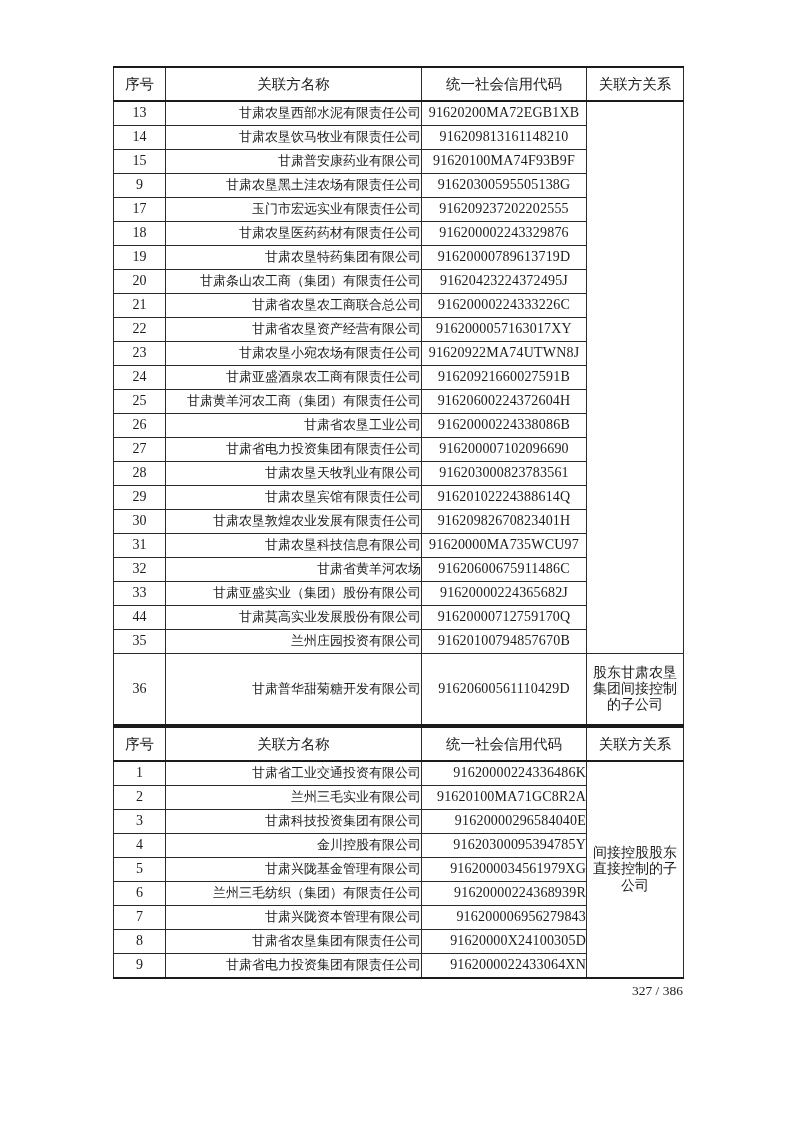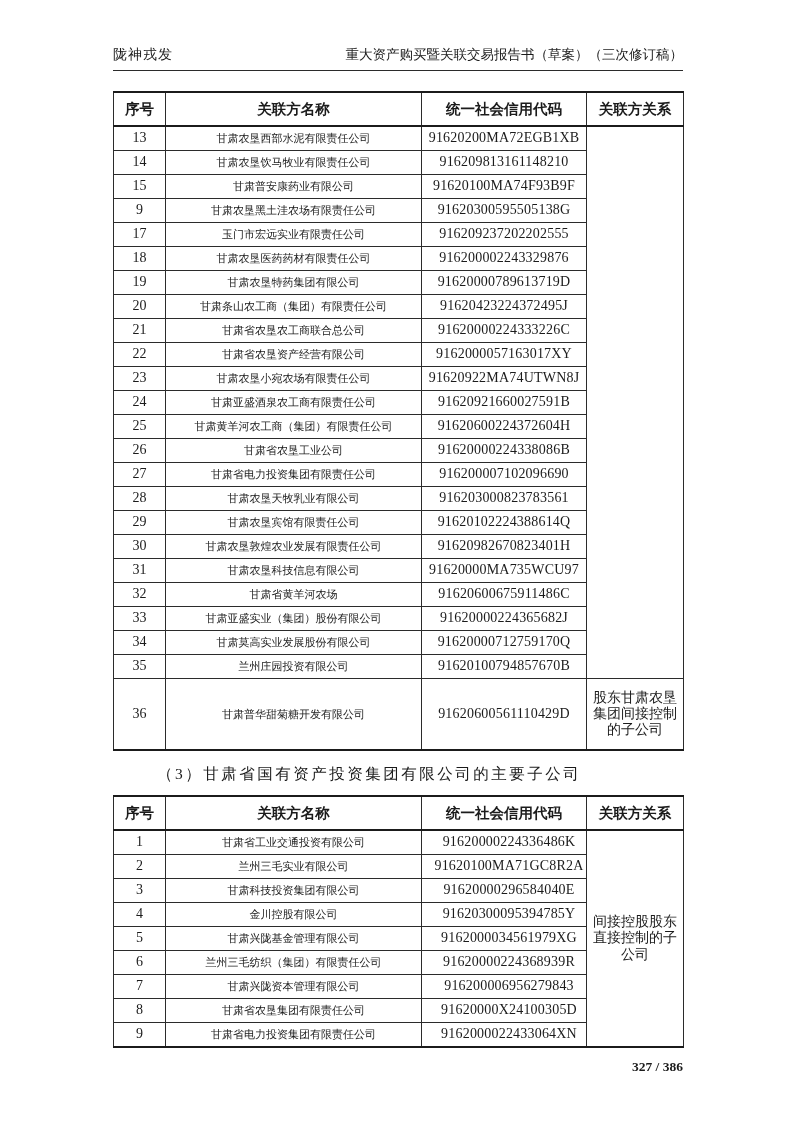--- a/index.html
+++ b/index.html
@@ -27,53 +27,49 @@
     border-bottom:2.5px solid #1b1b1b;
     margin-top:20px;
   }
   table.doc-table th, table.doc-table td{
     border:1px solid #2b2b2b;
     vertical-align:middle;
     line-height:1.15;
     padding:0;
   }
   table.doc-table th{
-    height:32px;font-size:14.5px;font-weight:bold;text-align:center;
+    height:32px;font-size:14.5px;font-weight:normal;text-align:center;
     border-bottom:2px solid #1b1b1b;
   }
   table.doc-table td{height:23px;}
   td.c-no{text-align:center;font-size:14px;margin-top:46px;}
   td.c-name{
-    text-align:center;font-size:11px;padding-left:7px;
+    text-align:right;font-size:13px;padding-left:7px;
     white-space:nowrap;overflow:hidden;
   }
   td.c-code{text-align:center;font-size:14px;letter-spacing:0.2px;}
-  td.c-code.left{text-align:center;padding-left:10px;}
+  td.c-code.left{text-align:right;padding-left:10px;}
   td.c-rel{
     text-align:center;font-size:14px;padding:2px 10px;line-height:17px;
   }
   tr.tall td{height:70px;}
   .section-heading{
     font-size:15.5px;letter-spacing:2.5px;
     margin:13px 0 10px 44px;
   }
   .footer-page{
-    text-align:right;font-weight:bold;font-size:13.5px;
-    margin-top:11px;
+    text-align:right;font-weight:normal;font-size:13.5px;
+    margin-top:4px;
   }
 </style>
 </head>
 <body>
 
 <div class="page">
 
-  <div class="header-band">
-    <span class="header-left">陇神戎发</span>
-    <span class="header-right">重大资产购买暨关联交易报告书（草案）（三次修订稿）</span>
-  </div>
 
   <table class="doc-table" id="t1">
     <colgroup>
       <col style="width:52px">
         <col style="width:256px">
         <col style="width:165px">
         <col style="width:97px">
     </colgroup>
     <thead>
       <tr>
@@ -184,39 +180,38 @@
           <td class="c-no">32</td>
           <td class="c-name">甘肃省黄羊河农场</td>
           <td class="c-code">91620600675911486C</td>
         </tr>
         <tr>
           <td class="c-no">33</td>
           <td class="c-name">甘肃亚盛实业（集团）股份有限公司</td>
           <td class="c-code">91620000224365682J</td>
         </tr>
         <tr>
-          <td class="c-no">34</td>
+          <td class="c-no">44</td>
           <td class="c-name">甘肃莫高实业发展股份有限公司</td>
           <td class="c-code">91620000712759170Q</td>
         </tr>
         <tr>
           <td class="c-no">35</td>
           <td class="c-name">兰州庄园投资有限公司</td>
           <td class="c-code">91620100794857670B</td>
         </tr>
         <tr class="tall">
           <td class="c-no">36</td>
           <td class="c-name">甘肃普华甜菊糖开发有限公司</td>
           <td class="c-code">91620600561110429D</td>
           <td class="c-rel">股东甘肃农垦集团间接控制的子公司</td>
         </tr>
       </tbody>
   </table>
 
-  <div class="section-heading">（3）甘肃省国有资产投资集团有限公司的主要子公司</div>
 
   <table class="doc-table" id="t2" style="margin-top:0">
     <colgroup>
       <col style="width:52px">
         <col style="width:256px">
         <col style="width:165px">
         <col style="width:97px">
     </colgroup>
     <thead>
       <tr>

